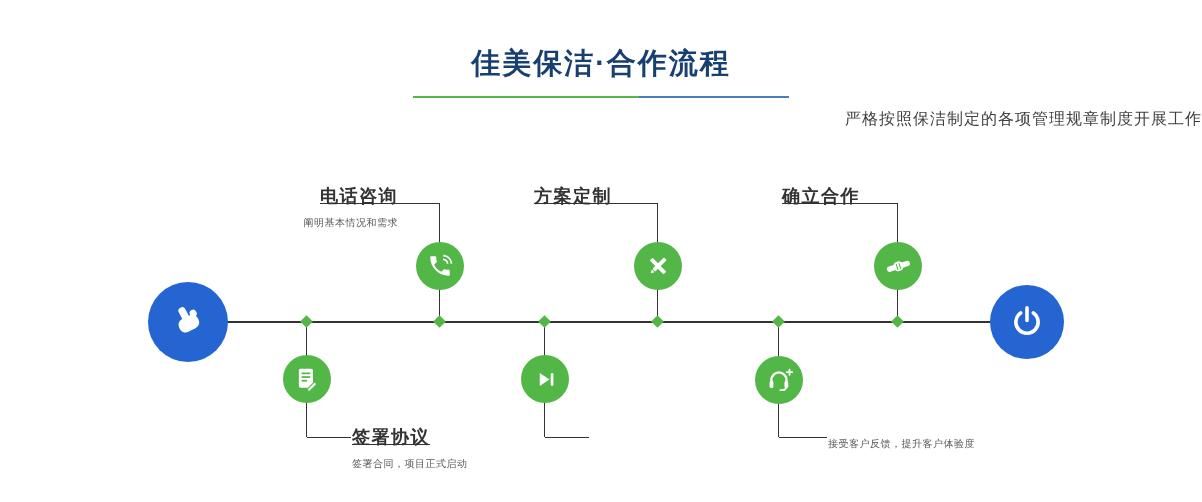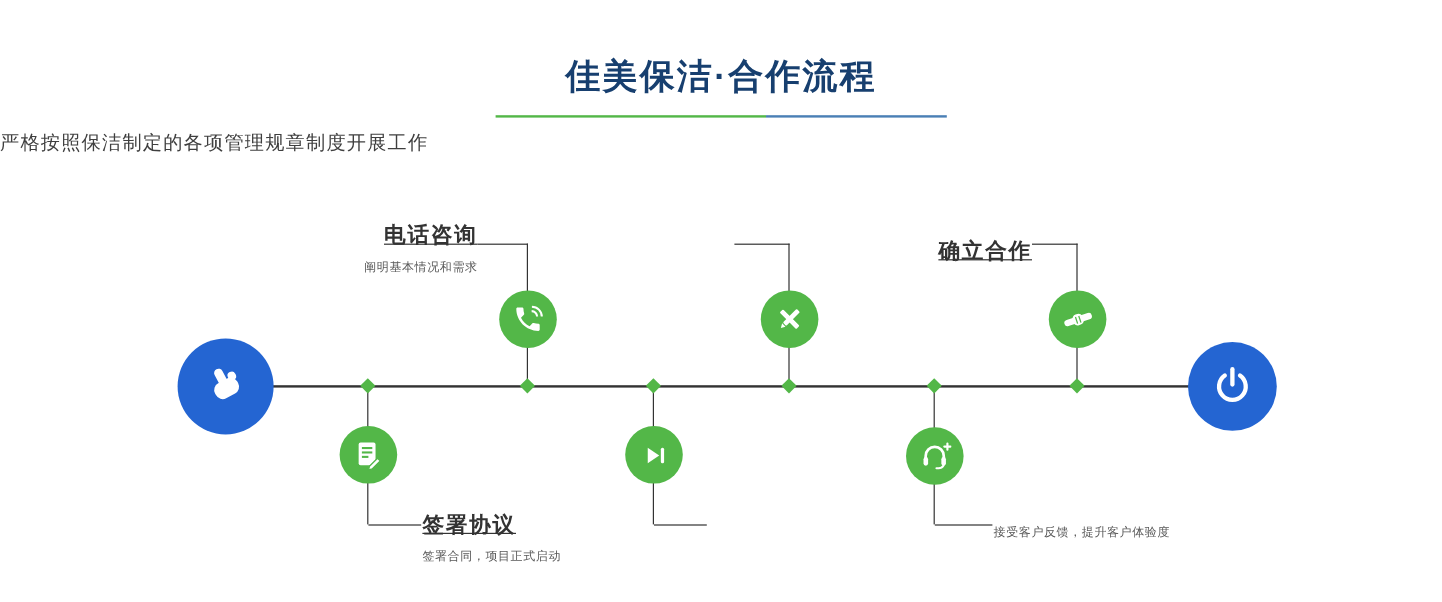--- a/index.html
+++ b/index.html
@@ -11,21 +11,21 @@
     position:absolute; top:44px; left:0; right:0; margin:0;
     text-align:center; font-size:29px; font-weight:bold;
     color:var(--navy,#173f6f); letter-spacing:2px;
   }
   .divider {
     position:absolute; top:96px; left:50%; transform:translateX(-50%);
     width:376px; height:2px;
     background:linear-gradient(to right, var(--green,#53b748) 0%, var(--green,#53b748) 60%, #4a7fb5 60%, #4a7fb5 100%);
   }
   .subtitle {
-    position:absolute; top:109px; left:0; right:0; text-align:left;
+    position:absolute; top:109px; left:0; right:0; text-align:right;
     font-size:16px; color:#3f3f3f; letter-spacing:1px;
   }
   .main-line { position:absolute; top:321px; left:188px; width:840px; height:2px; background:#333; z-index:1; }
   .vline { position:absolute; width:1px; background:#333; z-index:1; }
   .hline { position:absolute; height:1px; background:#333; z-index:1; }
   .diamond { position:absolute; top:317px; width:9px; height:9px; background:var(--green,#53b748); transform:rotate(45deg); z-index:3; }
 
   .endpoint {
     position:absolute; border-radius:50%; background:var(--blue,#2465d2);
     display:flex; align-items:center; justify-content:center; z-index:4;
@@ -62,21 +62,21 @@
   .h-after    { left:779px; top:437px; width:48px; }
   
   .d-contract { left:302px; } .d-phone { left:435px; } .d-exec { left:540px; }
   .d-design { left:653px; } .d-after { left:774px; } .d-coop { left:893px; }
 
   .step-text { position:absolute; z-index:2; }
   .step-text.top { text-align:right; }
   .step-text.bottom { text-align:left; }
   .t-phone  { right:804px; top:186px; }
   .t-design { right:590px; top:186px; }
-  .t-coop   { right:342px; top:199px; }
+  .t-coop   { right:342px; top:186px; }
   .t-contract { left:352px; top:427px; }
   .t-exec     { left:590px; top:427px; }
   .t-after    { left:828px; top:427px; }
 
   .step-label { font-size:18px; font-weight:bold; color:#333; letter-spacing:1.5px; line-height:20px; white-space:nowrap;text-decoration:underline; }
   .step-desc  { font-size:10px; color:#595959; margin-top:10px; letter-spacing:0.5px; white-space:nowrap; }
 </style>
 </head>
 <body>
 
@@ -185,20 +185,21 @@
       <path d="M18 18.6a4.2 4.2 0 0 1-3.6 2h-1.6" fill="none" stroke="#fff" stroke-width="1.6" stroke-linecap="round"></path>
       <path d="M18.6 4.6h4.6M20.9 2.3v4.6" stroke="#fff" stroke-width="1.6" stroke-linecap="round"></path>
     </svg>
   </div>
 
   <div class="step-text top t-phone">
     <div class="step-label">电话咨询</div>
     <div class="step-desc">阐明基本情况和需求</div>
   </div>
   <div class="step-text top t-design">
+    <div class="step-label">方案定制</div>
   </div>
   <div class="step-text top t-coop">
     <div class="step-label">确立合作</div>
   </div>
 
   <div class="step-text bottom t-contract">
     <div class="step-label">签署协议</div>
     <div class="step-desc">签署合同，项目正式启动</div>
   </div>
   <div class="step-text bottom t-after">

